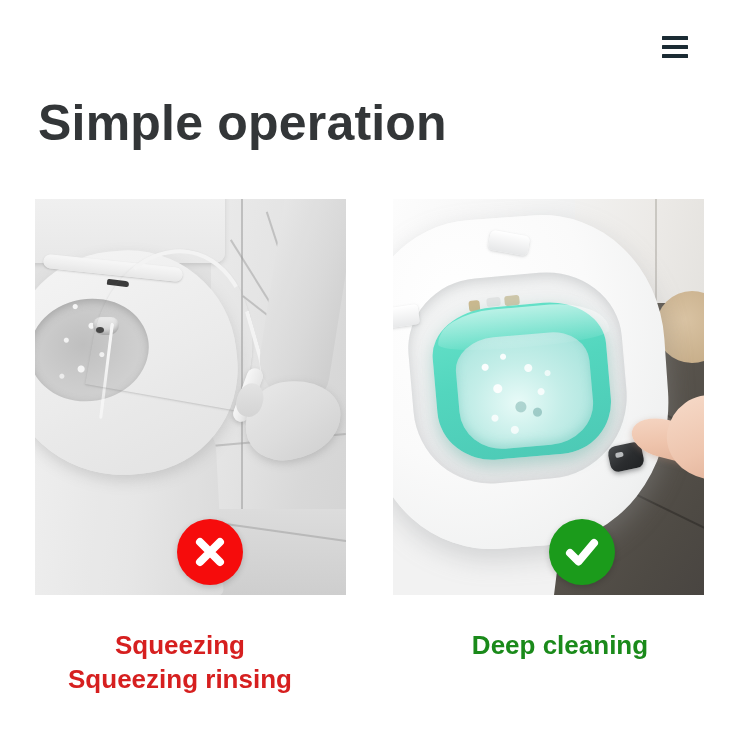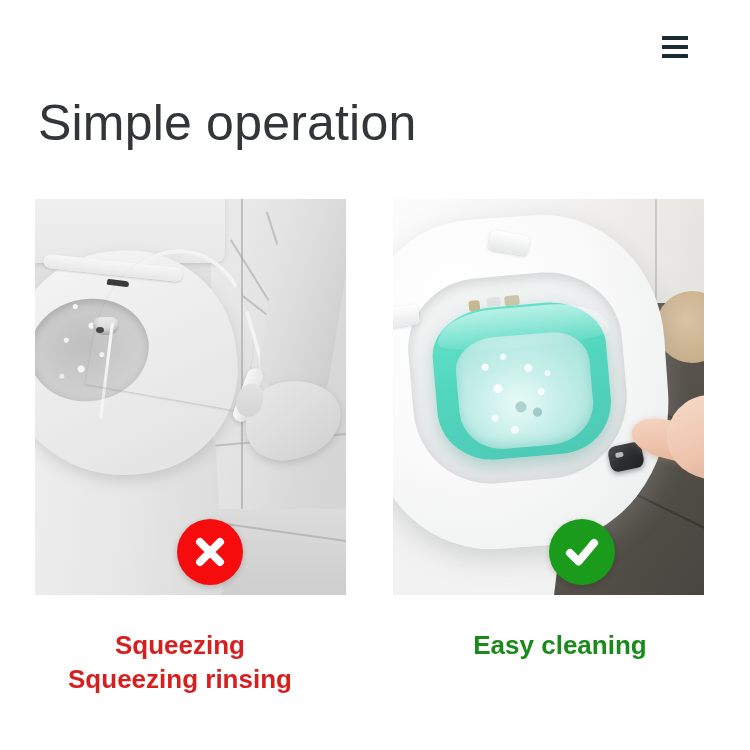--- a/index.html
+++ b/index.html
@@ -48,21 +48,21 @@
     border-radius: 0.5px;
   }
 
   
   .page-title {
     position: absolute;
     left: 38px;
     top: 92px;
     font-size: 50px;
     line-height: 62px;
-    font-weight: 400;
+    font-weight: 700;
     letter-spacing: 0.2px;
     color: #333638;
     white-space: nowrap;
   }
 
   
   .compare {
     position: absolute;
     left: 0;
     top: 199px;
@@ -550,17 +550,17 @@
       </div>
     </div>
   </div>
 
   <div class="captions">
     <div class="caption left">
       <span class="line">Squeezing</span>
       <span class="line">Squeezing rinsing</span>
     </div>
     <div class="caption right">
-      <span class="line">Easy cleaning</span>
+      <span class="line">Deep cleaning</span>
     </div>
   </div>
 
 </div>
 
 </body></html>

